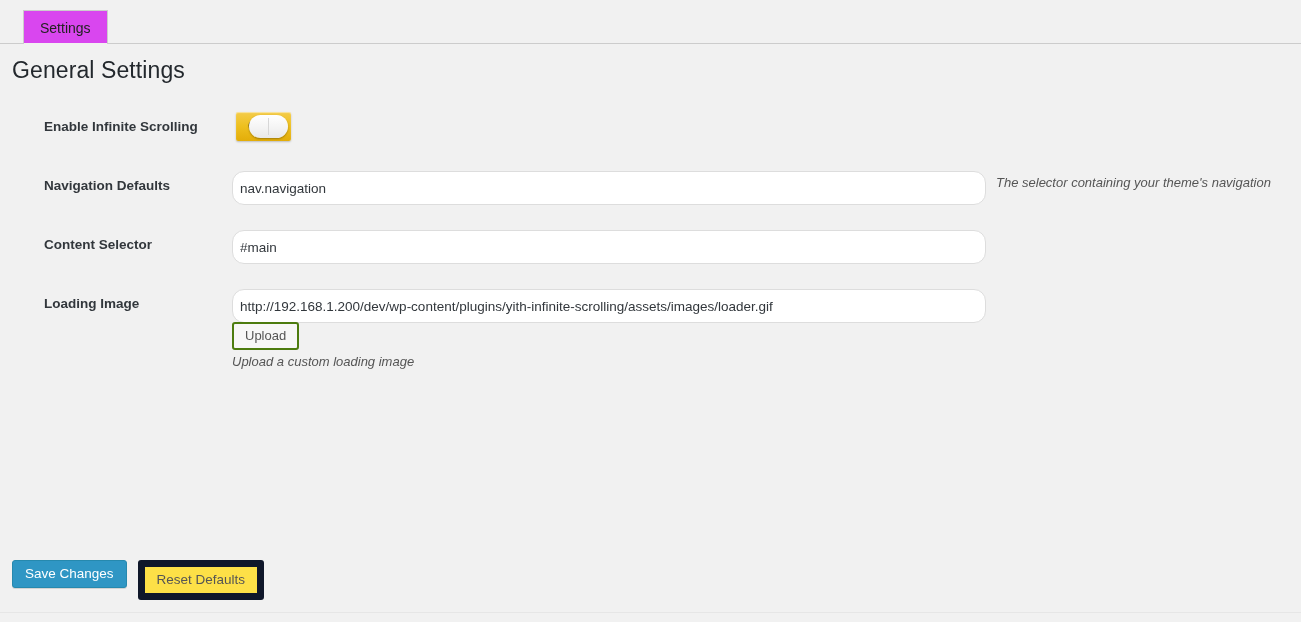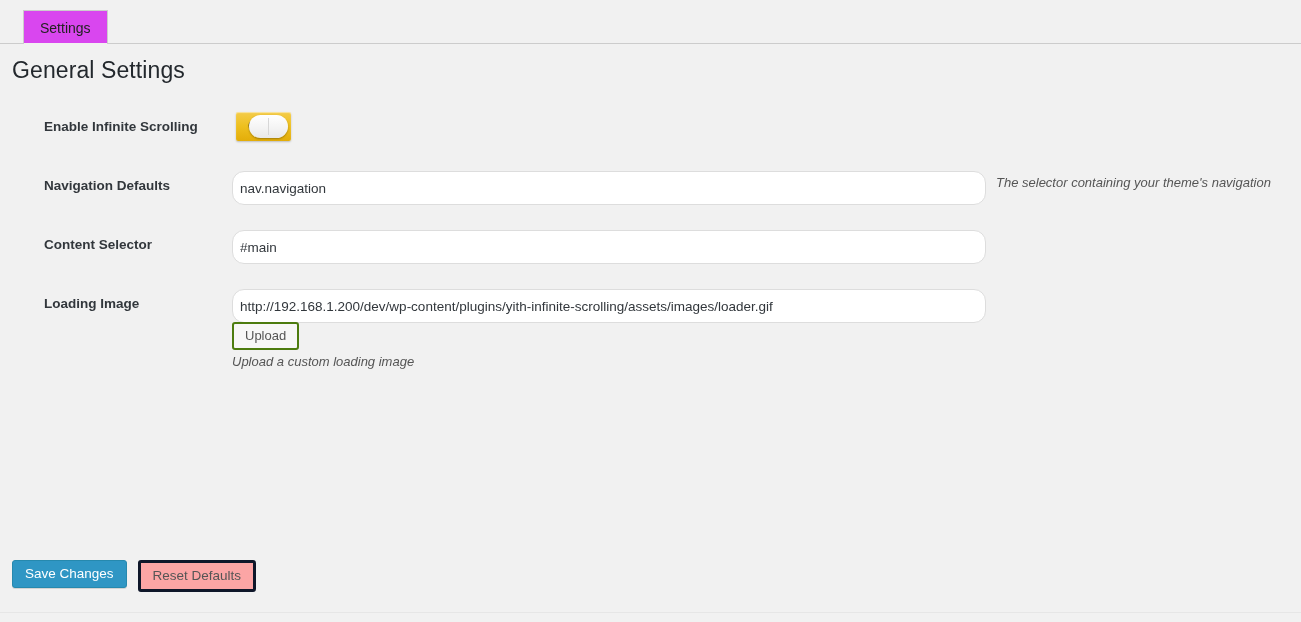--- a/index.html
+++ b/index.html
@@ -221,22 +221,22 @@
     padding: 4px 12px;
     cursor: pointer;
   }
   .btn-primary {
     background: #2f96c4;
     border: 1px solid #2689ae;
     color: #ffffff;
     box-shadow: 0 1px 0 rgba(0,0,0,0.12);
   }
   .btn-secondary {
-    background: #fca5a5;
-    border: 3px solid #0f172a;
+    background: #fde047;
+    border: 7px solid #0f172a;
     color: #555555;
   }
 
   .bottom-rule {
     position: absolute;
     left: 0;
     top: 612px;
     width: 1301px;
     height: 1px;
     background: #e6e6e6;

